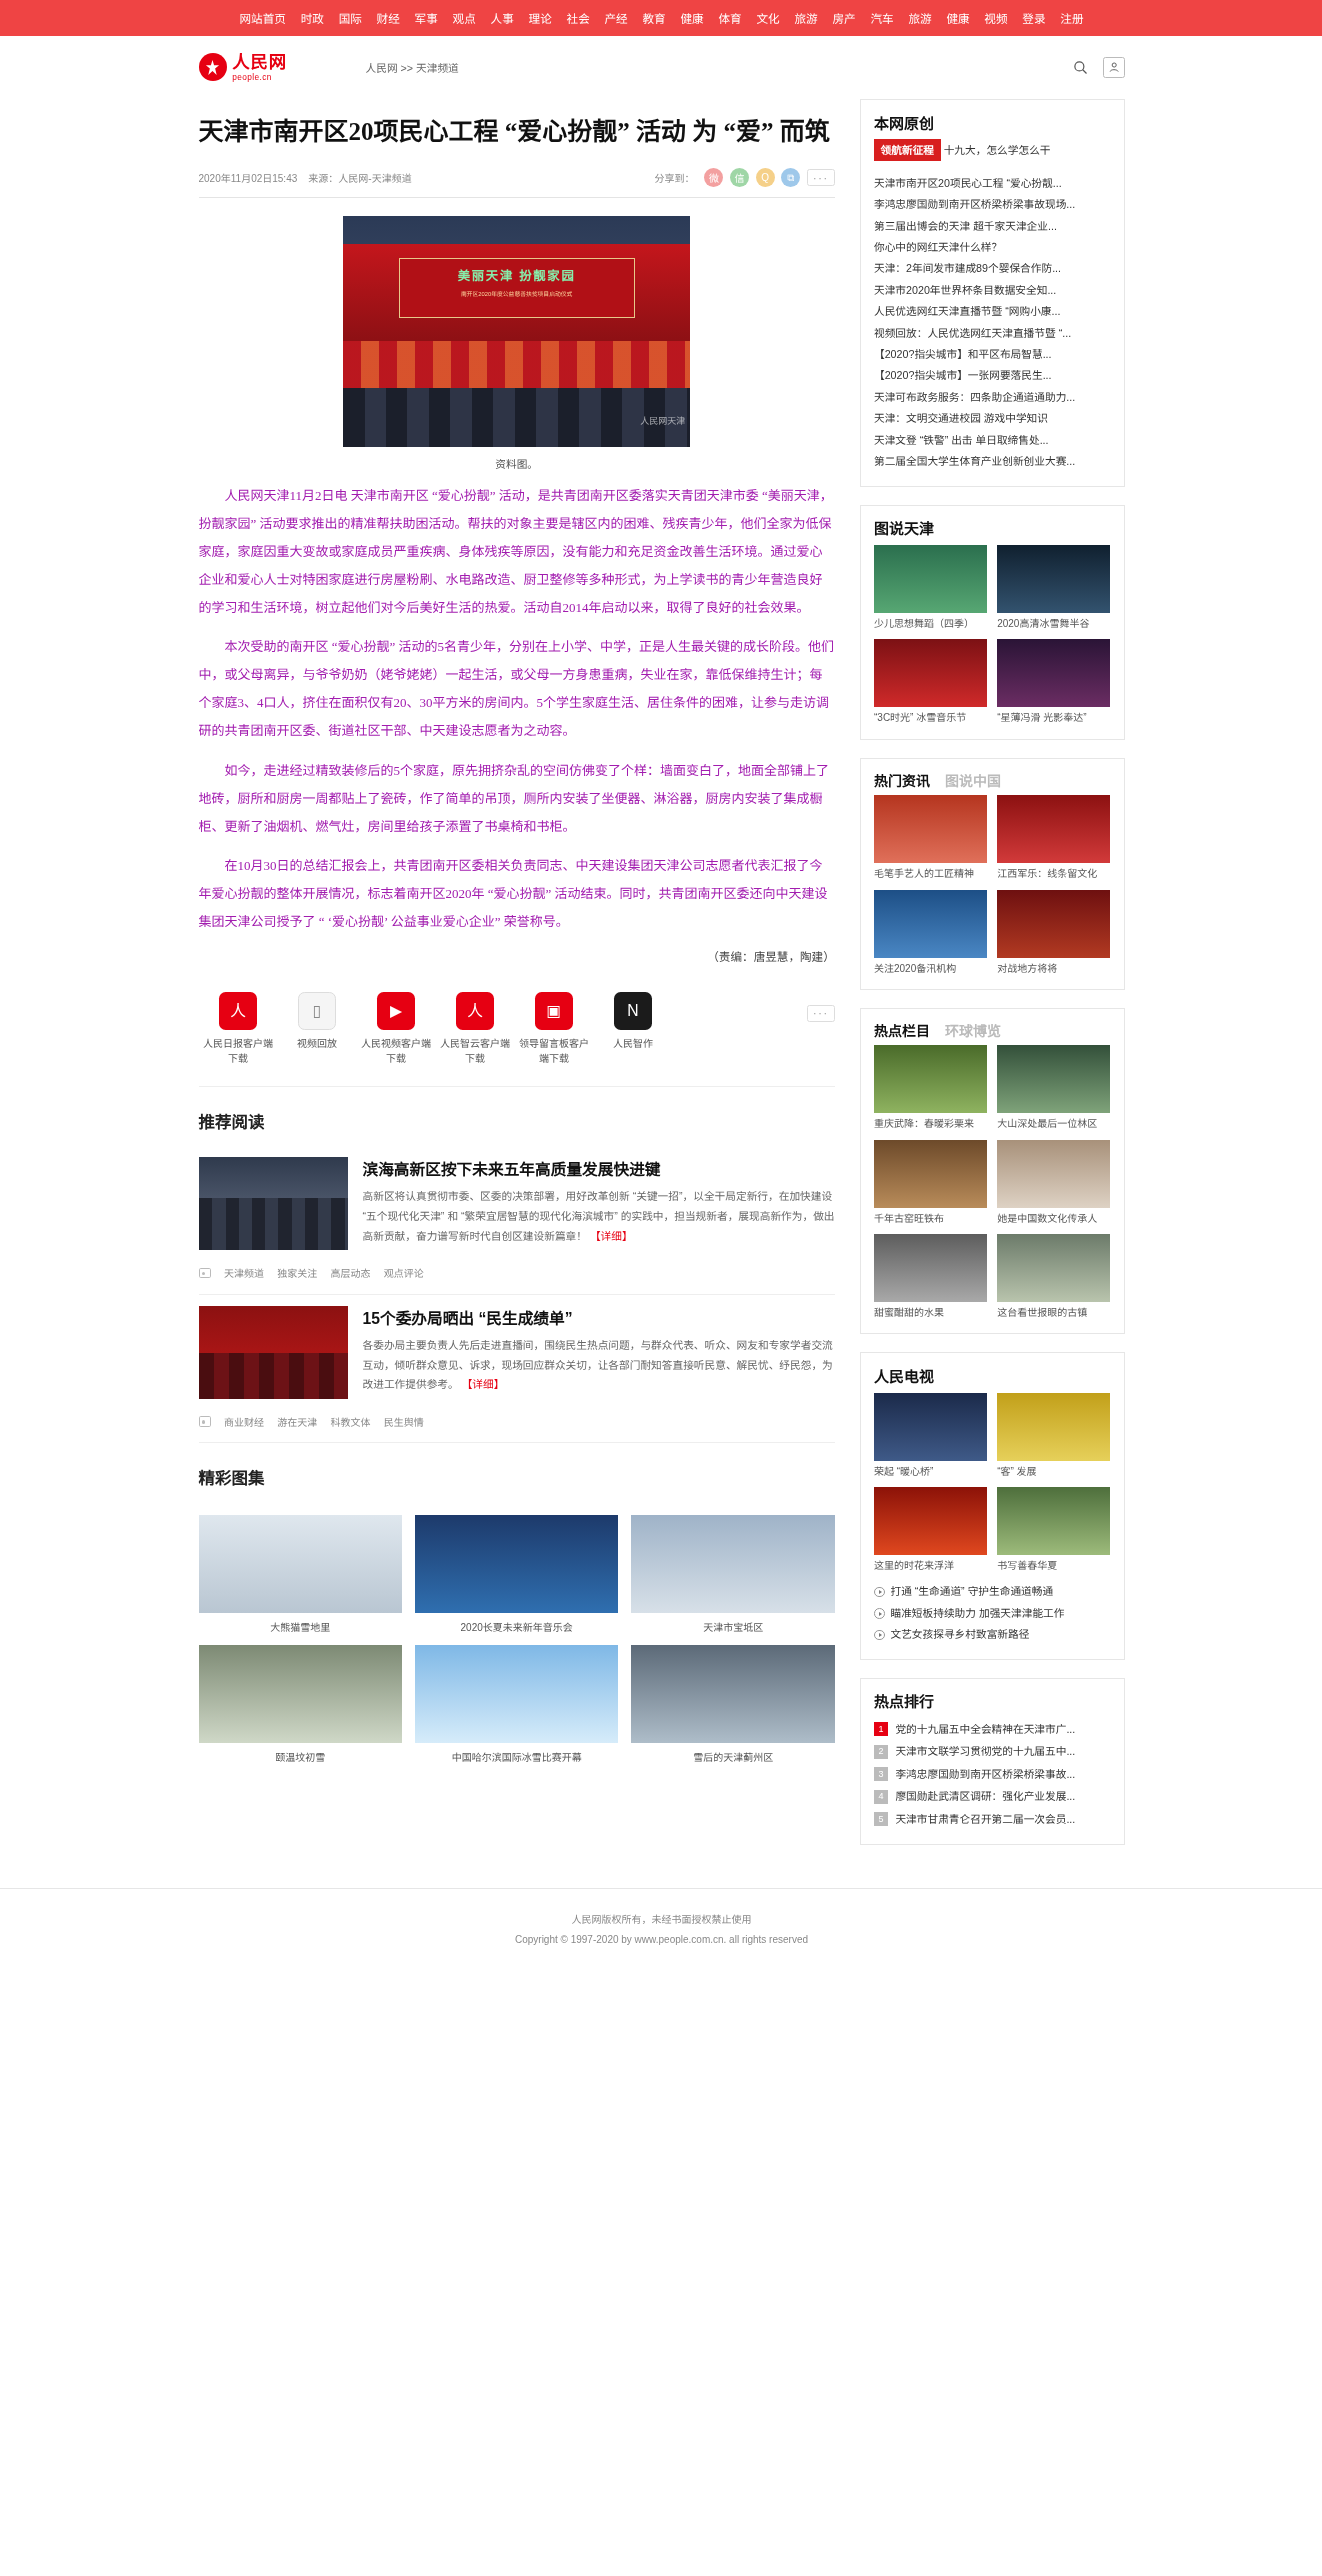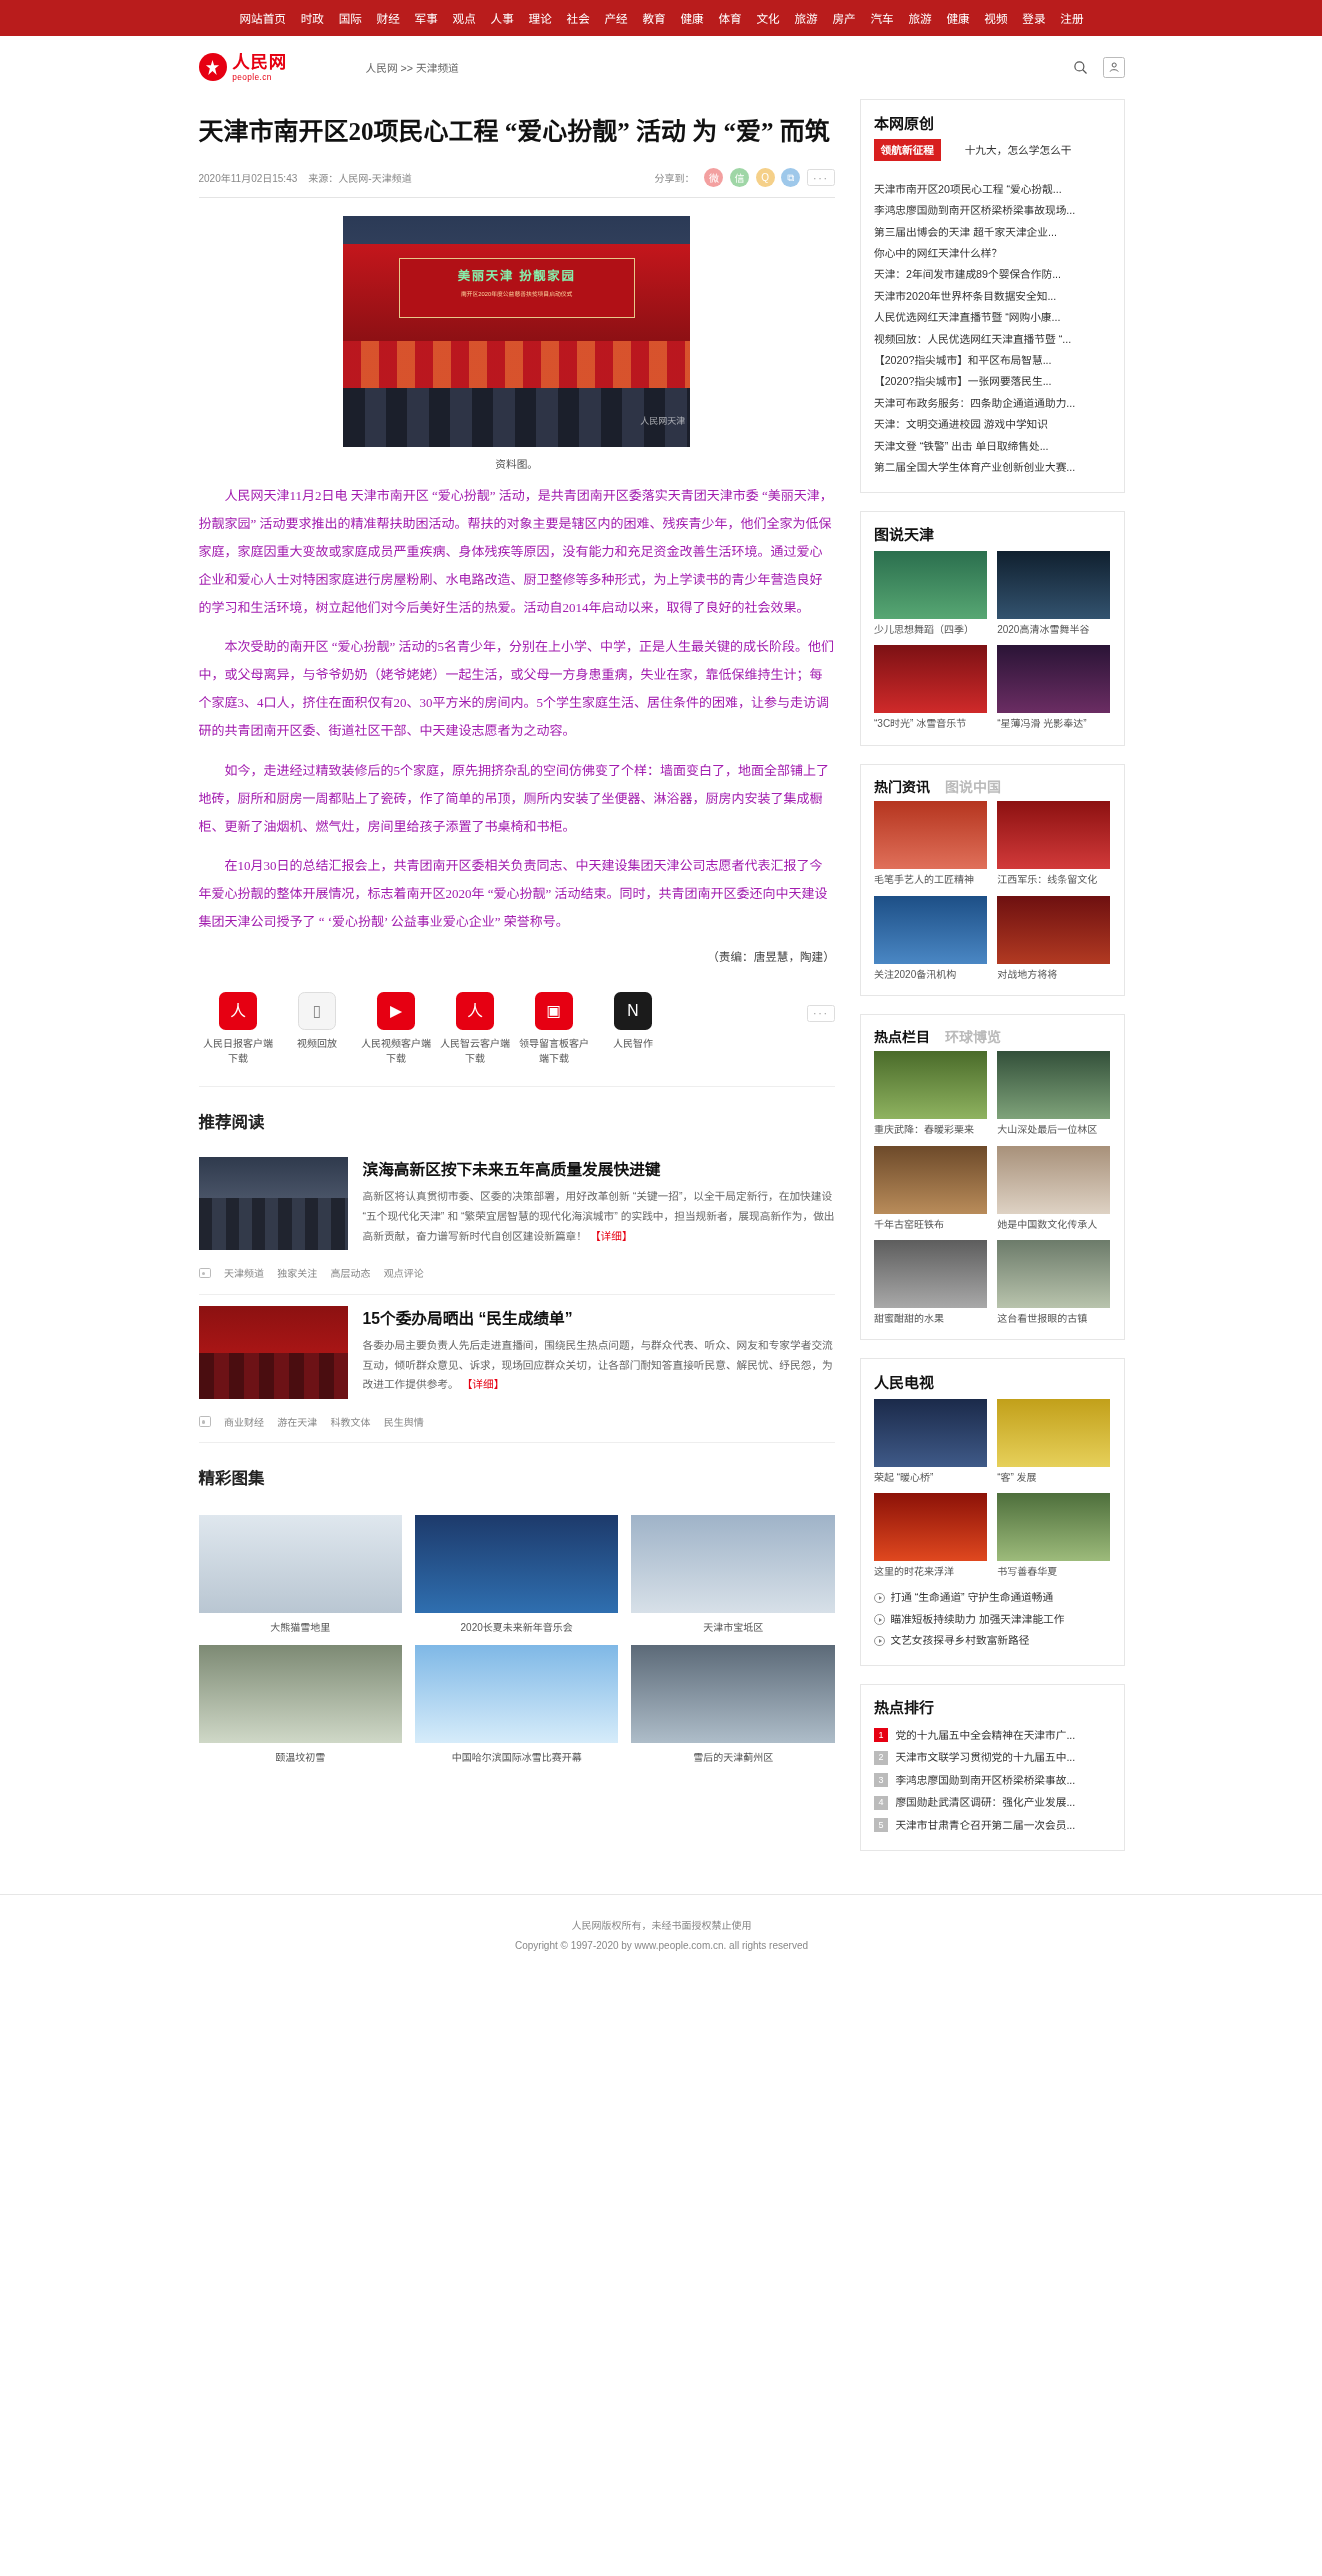--- a/index.html
+++ b/index.html
@@ -9,21 +9,21 @@
     width:1323px;
     font-family:"Liberation Sans","DejaVu Sans",sans-serif;
     background:#ffffff;
     color:#333;
     font-size:11.6px;
   }
   .page { width:1323px; margin:0 auto; position:relative; }
 
   
   .topnav {
-    background:#b91c1c;
+    background:#ef4444;
     height:36px;
     display:flex;
     align-items:center;
     justify-content:center;
   }
   .topnav ul { list-style:none; margin:0; padding:0; display:flex; flex-wrap:wrap; justify-content:center; }
   .topnav li { color:#fff; font-size:11.6px; margin:0 7.4px; white-space:nowrap; cursor:pointer; }
 
   
   .header { width:926px; margin:0 auto; height:63px; display:flex; align-items:center; }
@@ -131,21 +131,21 @@
   .g-img { width:100%; height:98px; position:relative; overflow:hidden; }
   .g-cap { font-size:10px; color:#555; text-align:center; margin-top:5.8px; }
 
   
   .card { border:0.8px solid #e6e6e6; margin-bottom:18px; }
   .card-h { font-size:15px; font-weight:bold; color:#111; padding:11.6px 13.2px 6.6px; }
   .card-b { padding:0 13.2px 13.2px; }
   .banner-red {
     background:#d81f1f; color:#fff; font-size:10.7px; font-weight:bold; padding:3.3px 6.6px; display:inline-block;
   }
-  .topline { display:flex; align-items:center; gap:24px; font-size:10.7px; color:#333; margin-bottom:18px; }
+  .topline { display:flex; align-items:center; gap:3px; font-size:10.7px; color:#333; margin-bottom:12px; }
   .list-links { list-style:none; margin:0; padding:0; }
   .list-links li {
     font-size:10.7px; color:#333; line-height:2.0; white-space:nowrap; overflow:hidden; text-overflow:ellipsis; cursor:pointer;
   }
 
   .thumb-grid { display:grid; grid-template-columns:1fr 1fr; gap:8.3px 10px; }
   .t-cell { cursor:pointer; }
   .t-img { width:100%; height:68px; position:relative; overflow:hidden; }
   .t-cap { font-size:10px; color:#555; margin-top:4.1px; line-height:1.4; }
 

